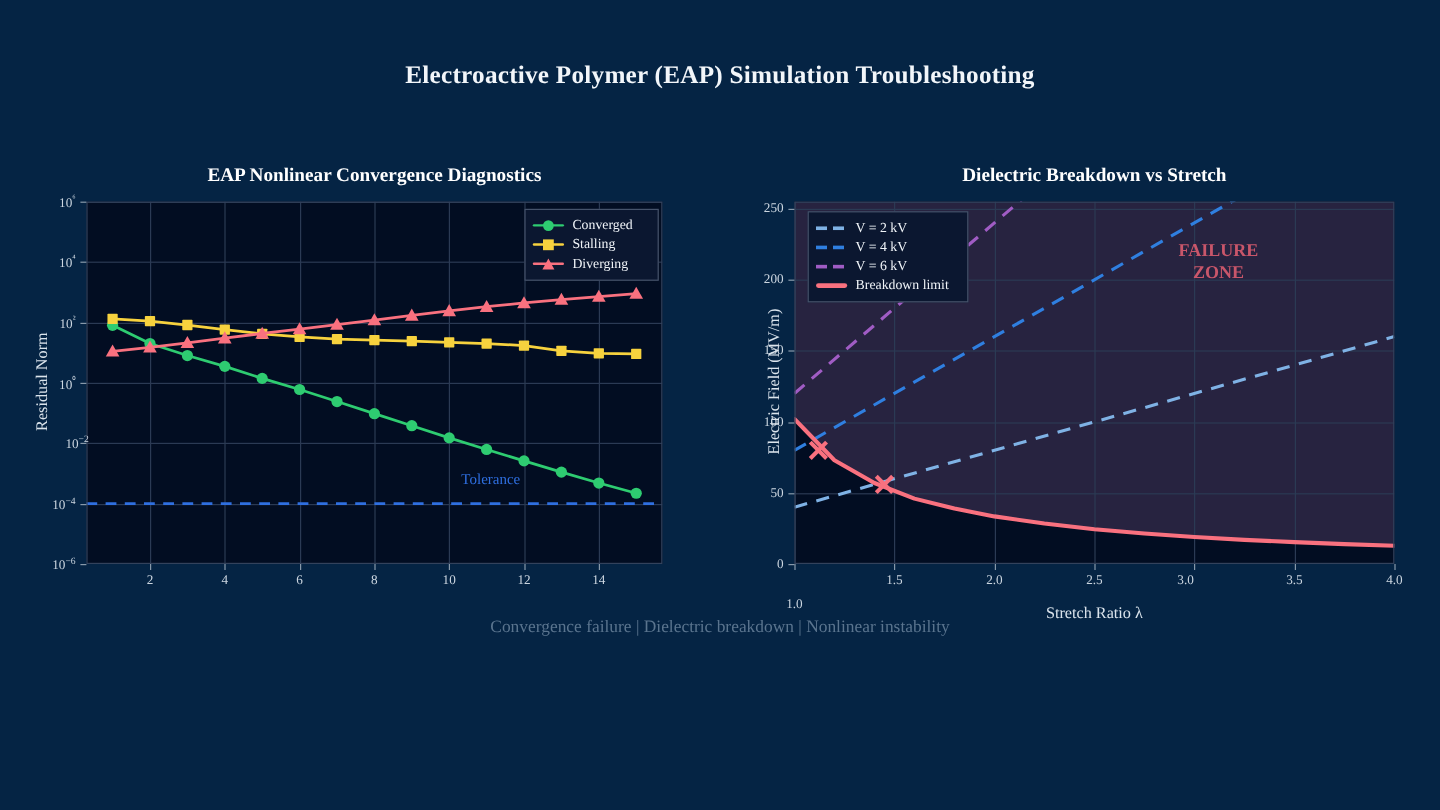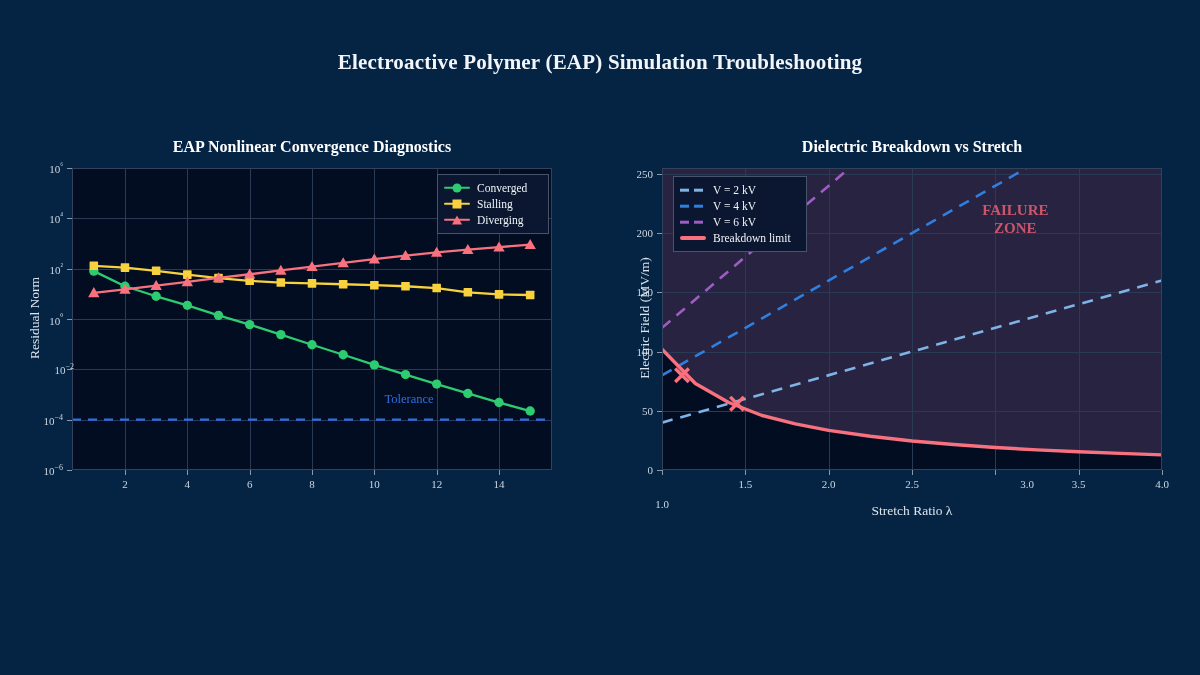--- a/index.html
+++ b/index.html
@@ -250,21 +250,21 @@
     </div>
   <div id="xticksB">
       <div class="xtick" style="left: 662px; top: 478px; margin-top: 20px;">1.0</div>
       <div class="xtickmark" style="left: 662px; top: 470px;"></div>
       <div class="xtick" style="left: 745.333px; top: 478px;">1.5</div>
       <div class="xtickmark" style="left: 745.333px; top: 470px;"></div>
       <div class="xtick" style="left: 828.667px; top: 478px;">2.0</div>
       <div class="xtickmark" style="left: 828.667px; top: 470px;"></div>
       <div class="xtick" style="left: 912px; top: 478px;">2.5</div>
       <div class="xtickmark" style="left: 912px; top: 470px;"></div>
-      <div class="xtick" style="left: 1027px; top: 478px;">3.0</div>
+      <div class="xtick" style="left: 988px; top: 478px;">3.0</div>
       <div class="xtickmark" style="left: 995.333px; top: 470px;"></div>
       <div class="xtick" style="left: 1078.67px; top: 478px;">3.5</div>
       <div class="xtickmark" style="left: 1078.67px; top: 470px;"></div>
       <div class="xtick" style="left: 1162px; top: 478px;">4.0</div>
       <div class="xtickmark" style="left: 1162px; top: 470px;"></div>
     </div>
 
   <div class="axlabel ylabel" style="left:545px;top:310px;width:200px;text-align:center;transform:rotate(-90deg);">Electric Field (MV/m)</div>
   <div class="axlabel" style="left:662px;top:503px;width:500px;text-align:center;">Stretch Ratio  λ</div>
 
@@ -288,13 +288,14 @@
         <span class="legend-label">V = 6 kV</span>
       </div>
       <div class="legend-row">
         <span class="legend-key">
           <span class="lk-line" style="background: rgb(249, 113, 127); height: 4px;"></span>
         </span>
         <span class="legend-label">Breakdown limit</span>
       </div>
     </div>
 
+  <div class="footer">Convergence failure  |  Dielectric breakdown  |  Nonlinear instability</div>
 </div>
 
 </body></html>

